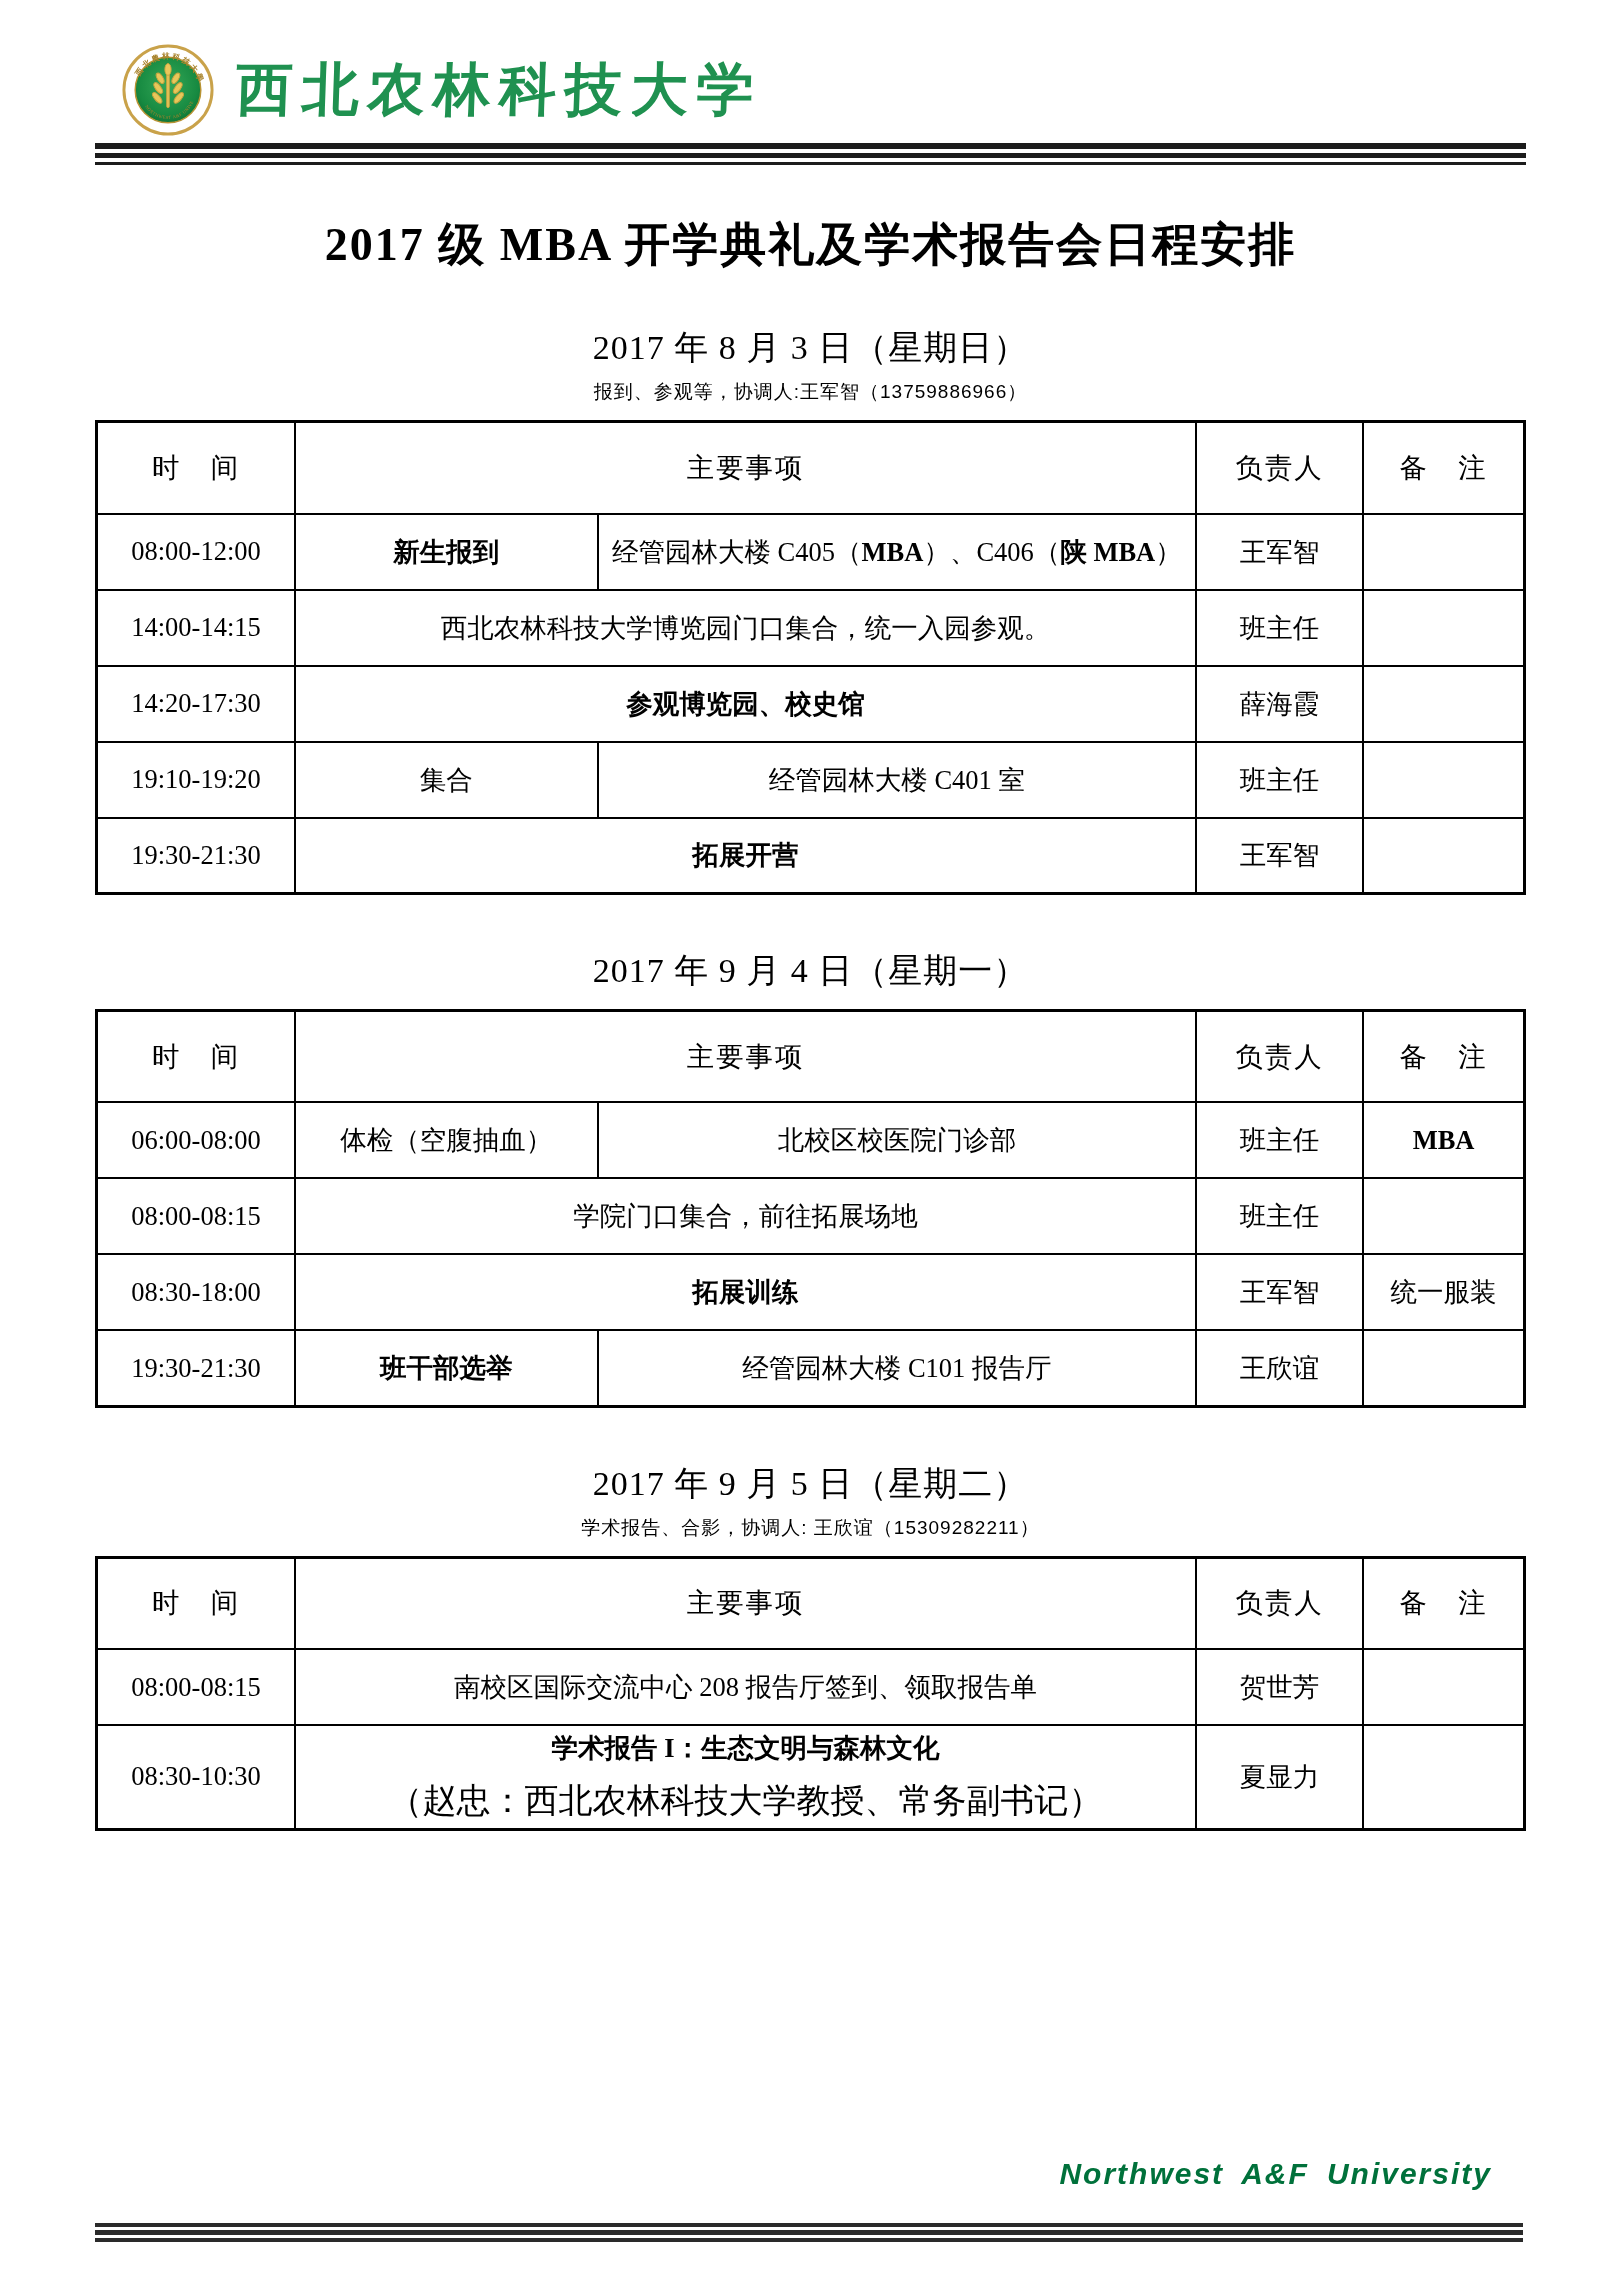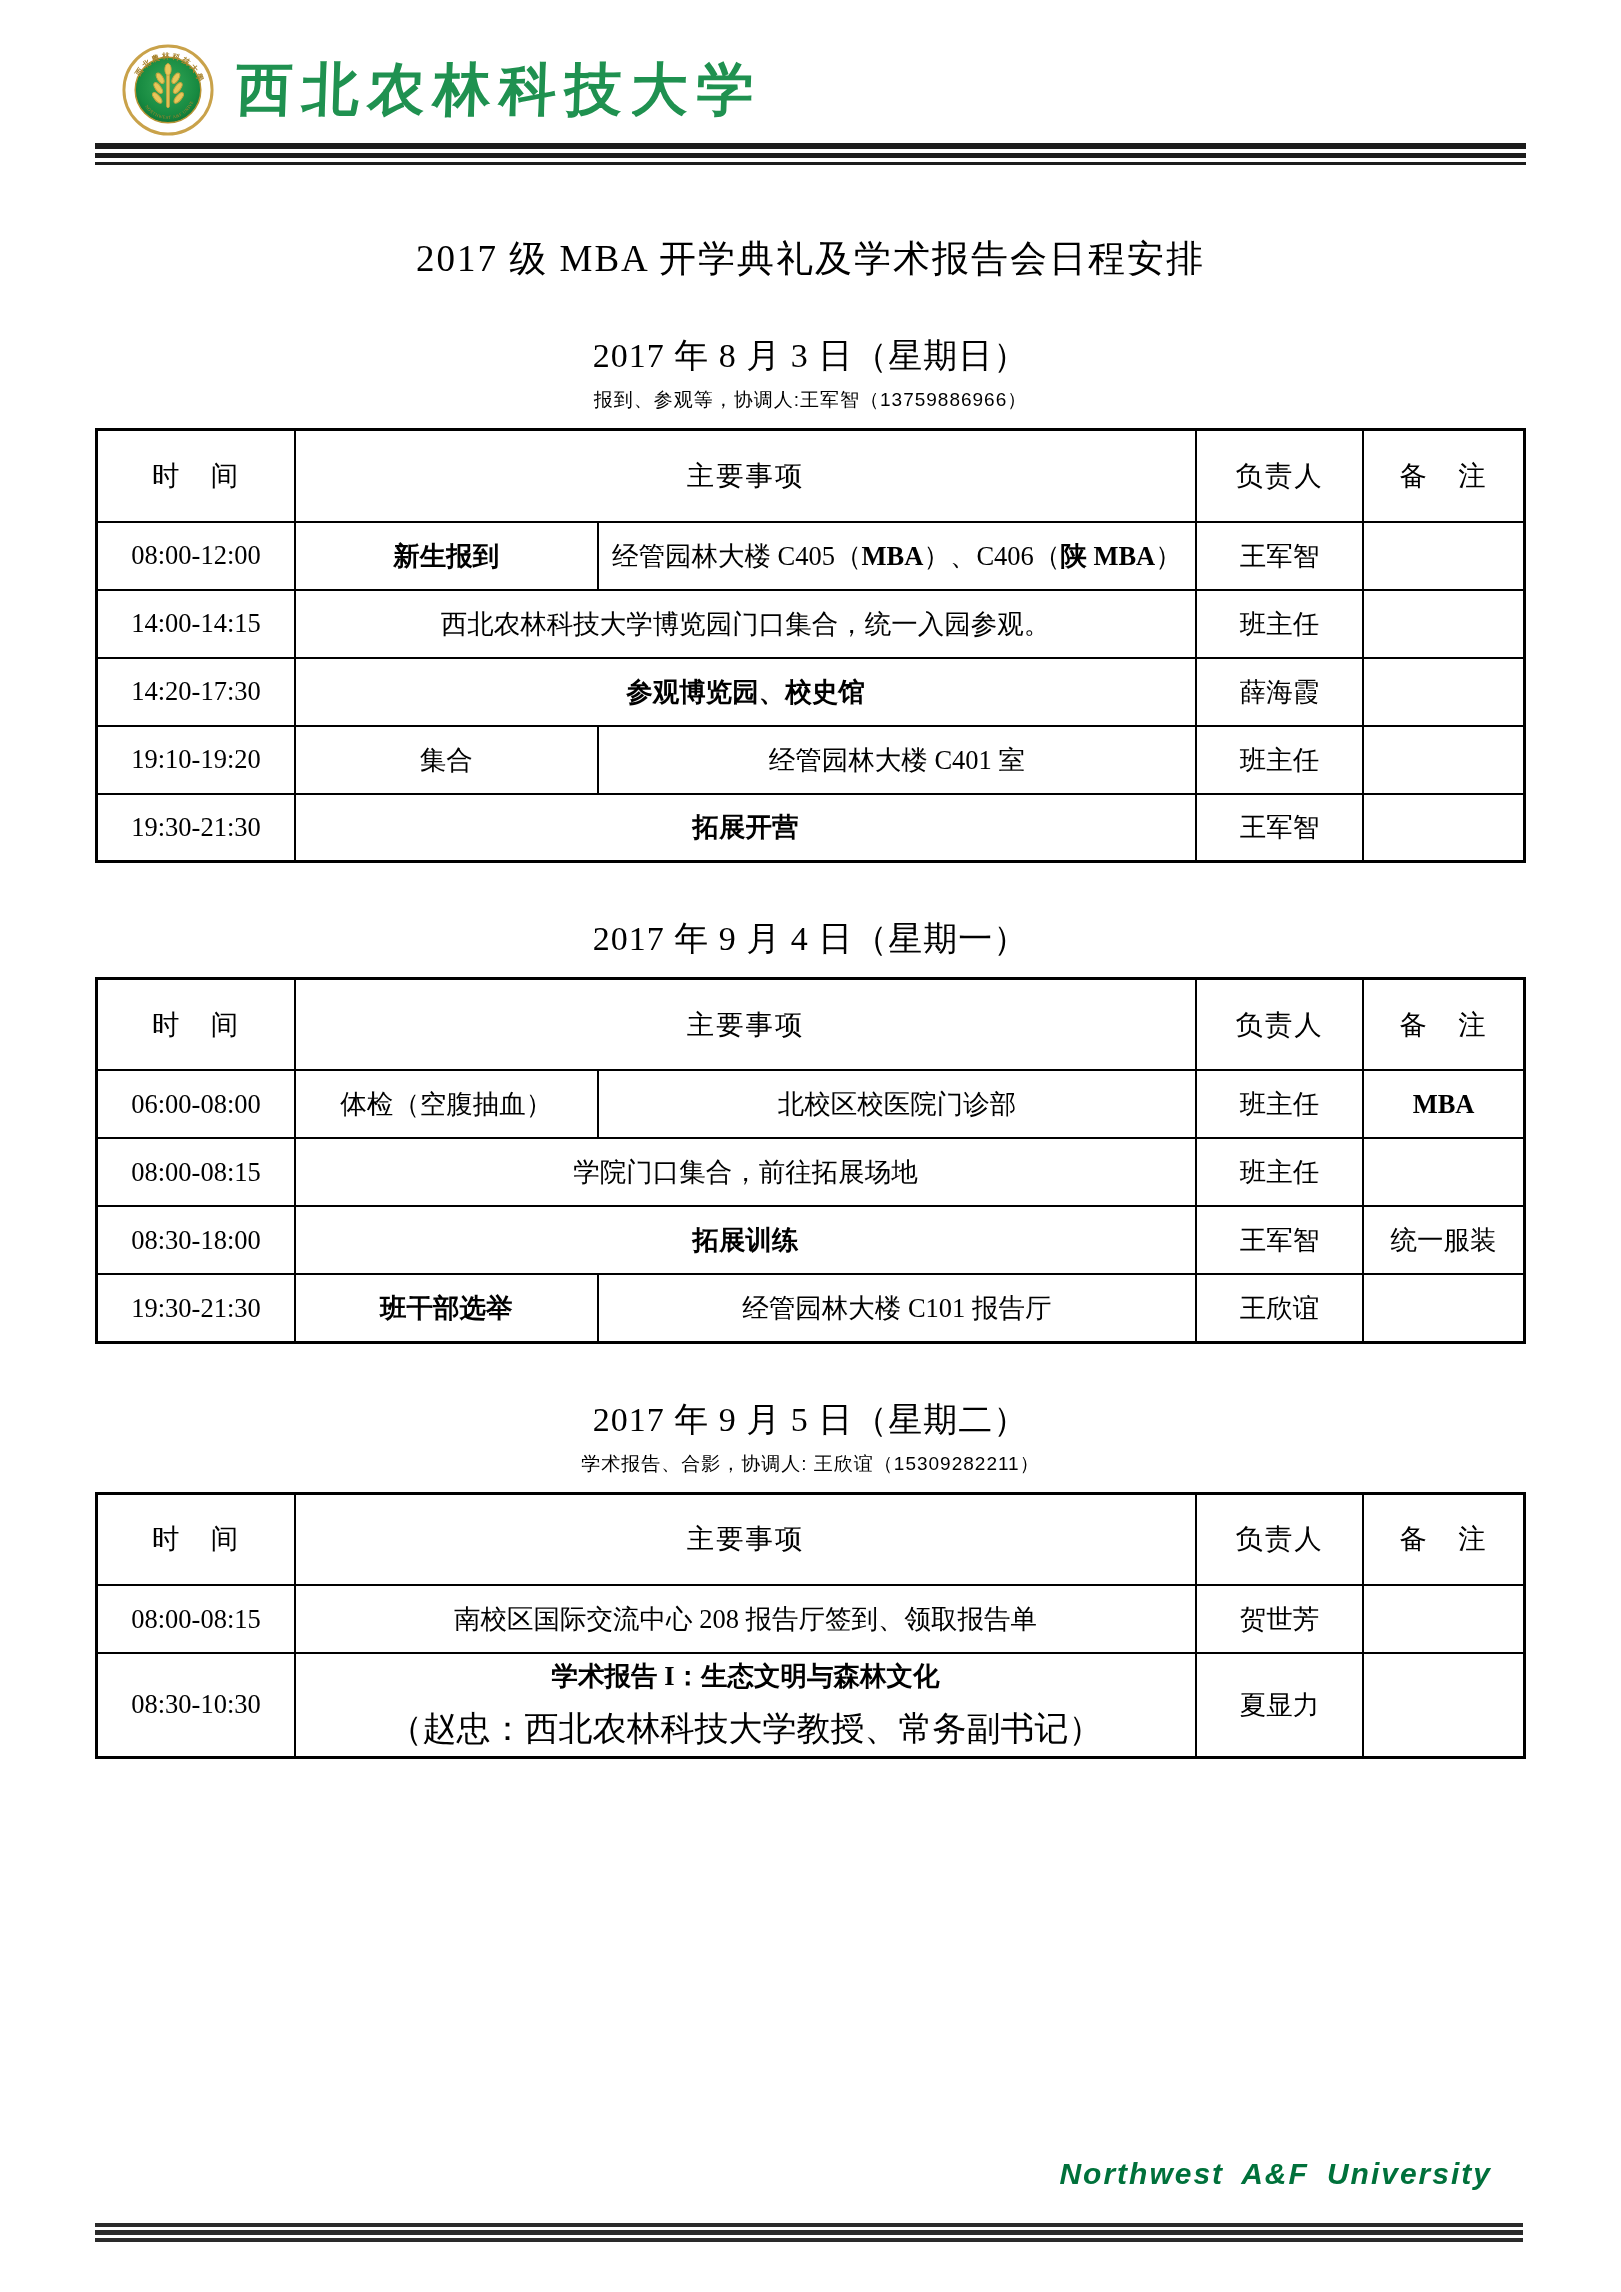--- a/index.html
+++ b/index.html
@@ -21,22 +21,22 @@
   }
   .rule-stack { margin-top:2px; }
   .rule-stack .r1 { height:5.9px; background:#1c1c1c; }
   .rule-stack .gap1 { height:3.9px; }
   .rule-stack .r2 { height:4.9px; background:#1c1c1c; }
   .rule-stack .gap2 { height:3.9px; }
   .rule-stack .r3 { height:3.9px; background:#1c1c1c; }
 
   
   .doc-title {
-    text-align:center; font-size:37px; font-weight:normal; letter-spacing:2px;
-    margin-top:69px;
+    text-align:center; font-size:46px; font-weight:bold; letter-spacing:2px;
+    margin-top:49px;
   }
   .sec-date { text-align:center; font-size:34px; margin-top:49px; letter-spacing:1px; }
   .sec-date.later { margin-top:53px;font-family:Liberation Serif, serif; }
   .sec-sub {
     text-align:center; font-size:19px; font-weight:normal; margin-top:8px;
     font-family:"Liberation Sans","DejaVu Sans",sans-serif; letter-spacing:1px;
   }
 
   
   table.sched {
@@ -45,21 +45,21 @@
   }
   table.sched th, table.sched td {
     border:2px solid #000; border-top-width:2.9px; border-bottom-width:2.9px;
     text-align:center; vertical-align:middle;
     font-size:26.5px; padding:3.9px 5.9px; overflow:hidden;
   }
   table.sched th {
     font-family:"Liberation Sans","DejaVu Sans",sans-serif;
     font-weight:normal; font-size:27.4px; height:92px; letter-spacing:2px;
   }
-  table.sched td { height:68px; }
+  table.sched td { height:76px; }
   td.tall { height:106px; }
   .b { font-weight:bold; }
   .line2 { font-size:34px; margin-top:12px; }
 
   
   .footer-text {
     position:absolute; right:129px; bottom:102px;
     font-family:"Liberation Sans","DejaVu Sans",sans-serif;
     font-style:italic; font-weight:bold; font-size:30px; color:#00713b;
     letter-spacing:2px; word-spacing:7.8px;

